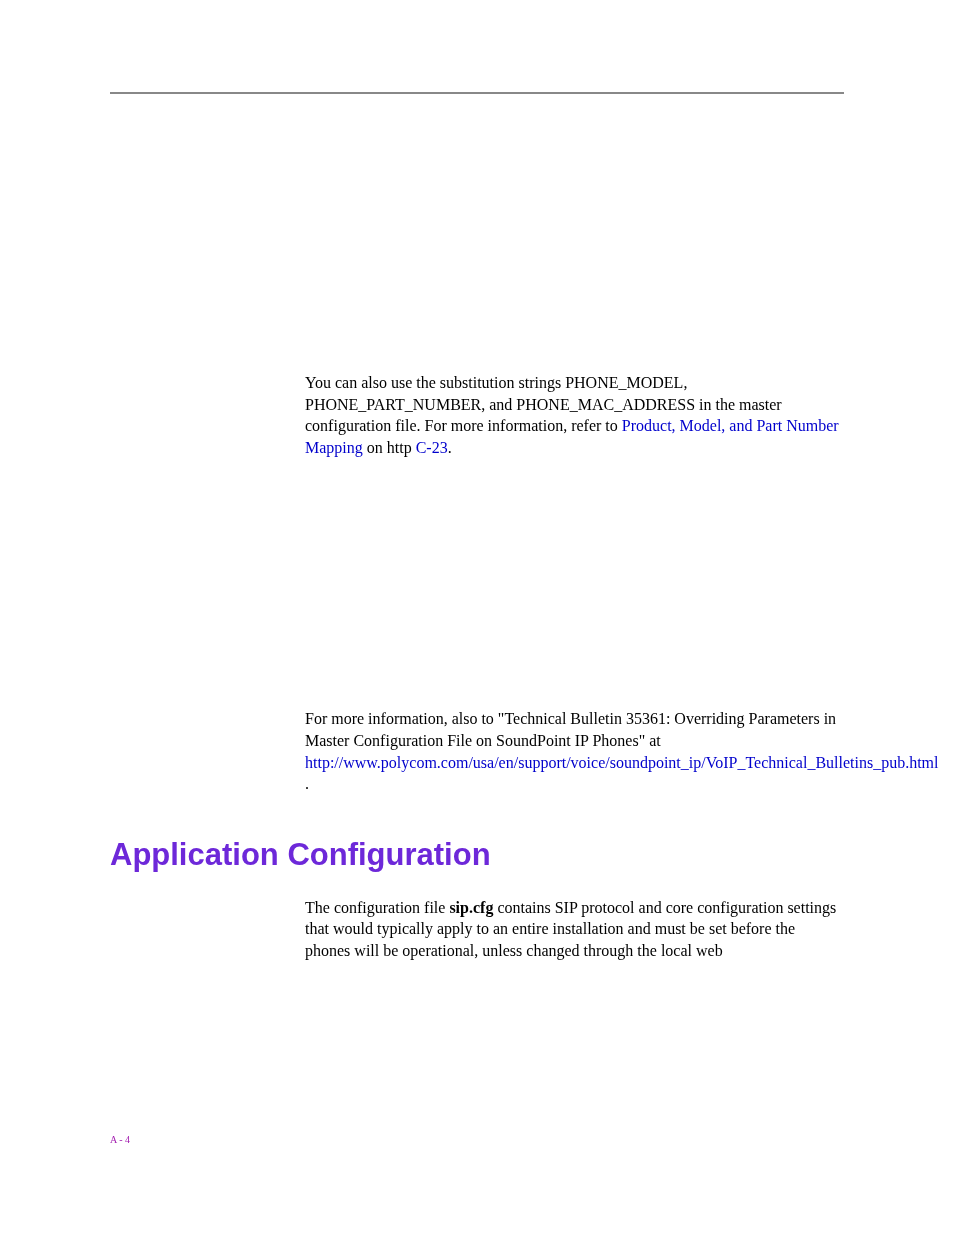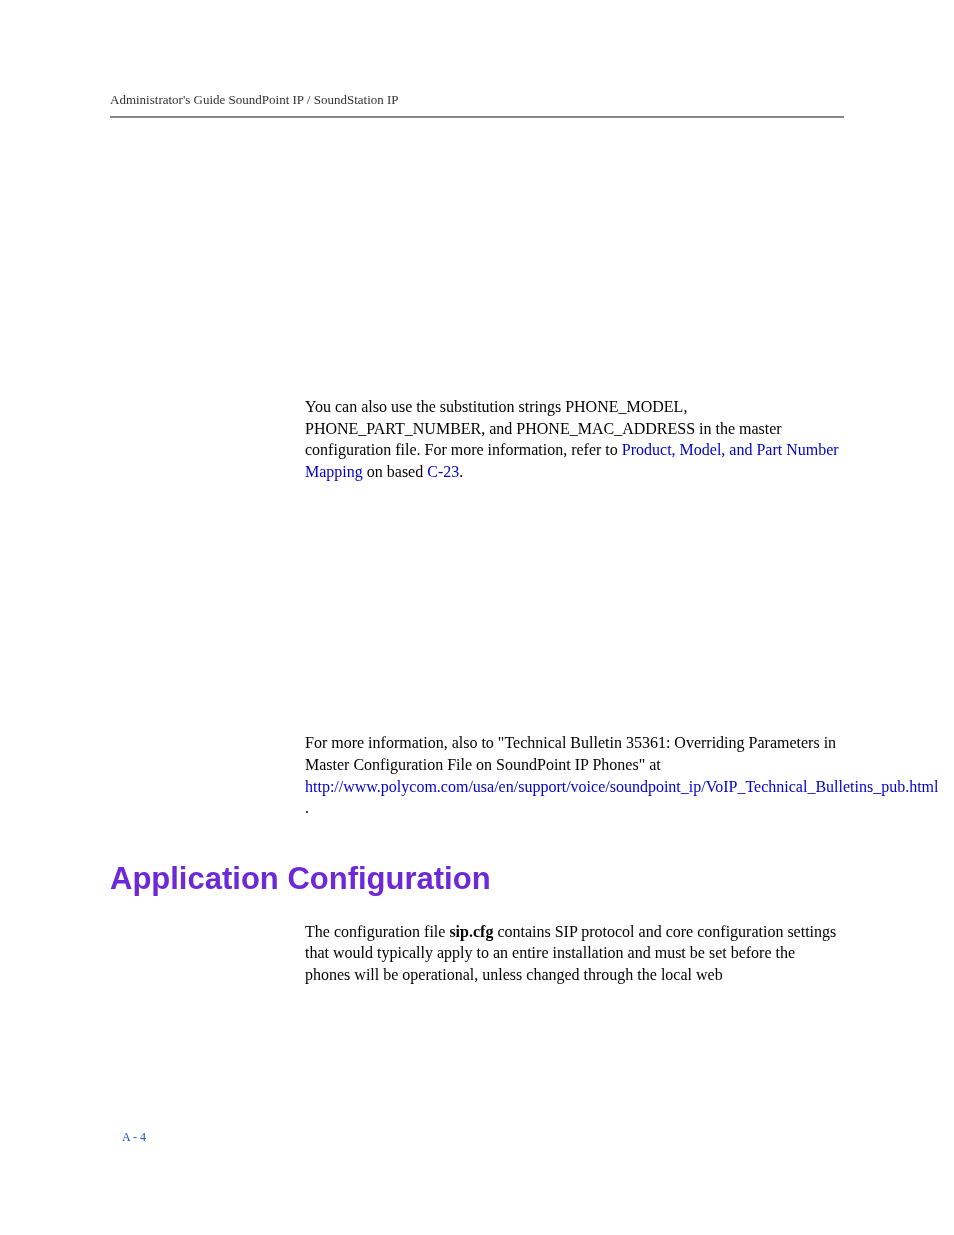--- a/index.html
+++ b/index.html
@@ -55,38 +55,37 @@
       margin-bottom: 24px;
       margin-left: 0;
     }
     .bold {
       font-weight: bold;
       font-family: Liberation Serif, serif;
     }
     .footer {
       position: absolute;
       bottom: 90px;
-      left: 122px;
-      font-size: 12px;
-      color: #1d4ed8;
+      left: 110px;
+      font-size: 10px;
+      color: #a21caf;
     }
   </style>
 </head>
 <body>
 
 <div class="page">
-  <div class="header-text">Administrator's Guide SoundPoint IP / SoundStation IP</div>
   <hr class="header-rule">
 
   <div class="body-content">
 
     <div class="gap-large"></div>
 
     <p class="body-para">
-      <span>You can also use the substitution strings PHONE_MODEL, PHONE_PART_NUMBER, and PHONE_MAC_ADDRESS in the master configuration file. For more information, refer to </span><span class="link">Product, Model, and Part Number Mapping</span><span> on based </span><span class="link">C-23</span><span>.</span>
+      <span>You can also use the substitution strings PHONE_MODEL, PHONE_PART_NUMBER, and PHONE_MAC_ADDRESS in the master configuration file. For more information, refer to </span><span class="link">Product, Model, and Part Number Mapping</span><span> on http </span><span class="link">C-23</span><span>.</span>
     </p>
 
 
     <div class="gap-medium"></div>
 
     <p class="body-para">
       <span>For more information, also to "Technical Bulletin 35361: Overriding Parameters in Master Configuration File on SoundPoint IP Phones" at </span><span class="link">http://www.polycom.com/usa/en/support/voice/soundpoint_ip/VoIP_Technical_Bulletins_pub.html</span><span> .</span>
     </p>
   </div>
 

